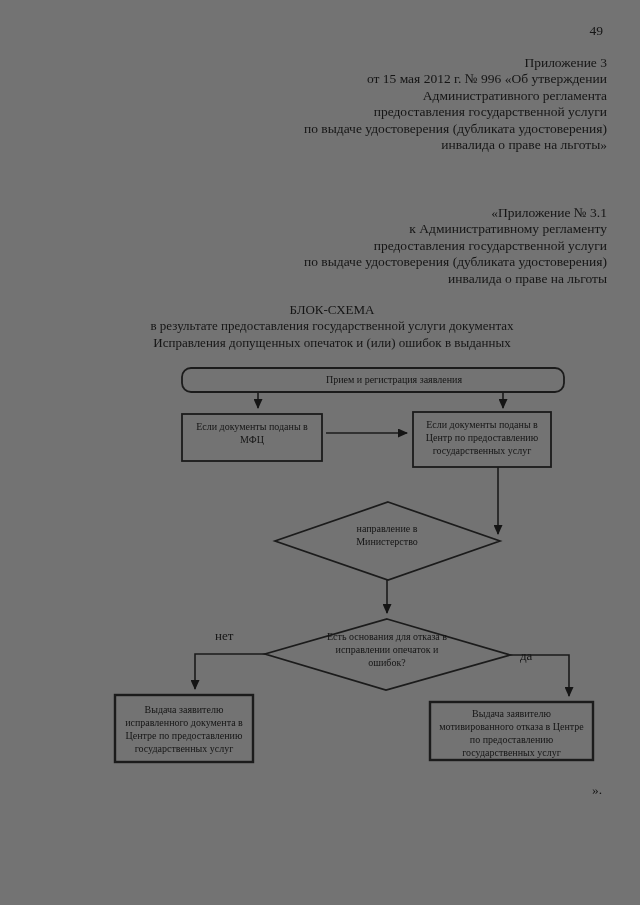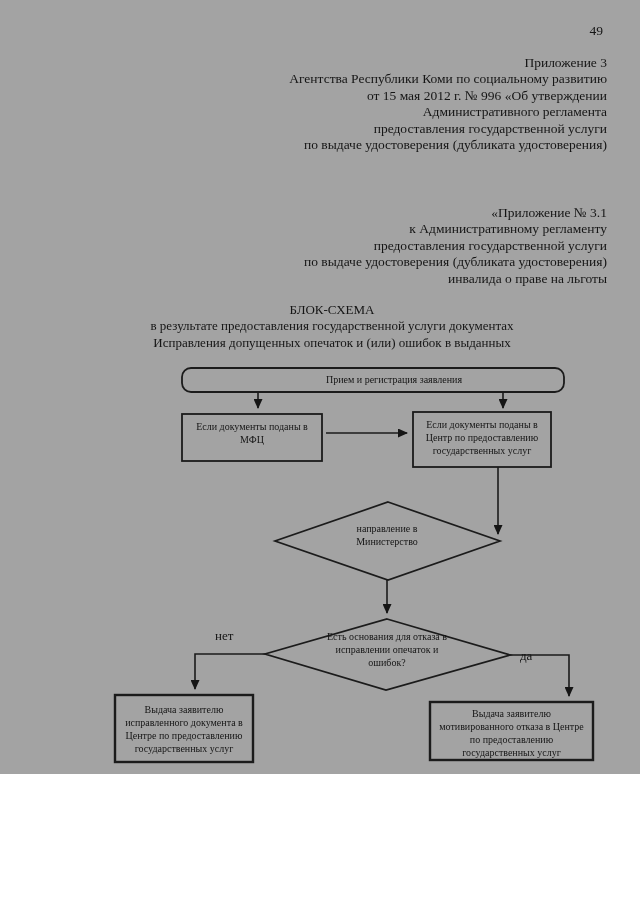--- a/index.html
+++ b/index.html
@@ -1,17 +1,17 @@
 <!DOCTYPE html>
 <html><head>
 <meta charset="utf-8">
 <style>
   html, body { margin:0; padding:0; background:#ffffff; }
   .page {
-    position:relative; width:640px; height:774px; background:#a3a3a3;
+    position:relative; width:640px; height:905px; background:#737373;
     font-family:"Liberation Serif", serif; color:#151515; overflow:hidden;
   }
   .page-number { position:absolute; top:23px; left:0; right:37px; text-align:right; font-size:13.5px; }
   .hdr { position:absolute; left:16px; right:33px; text-align:right; font-size:13.5px; line-height:16.4px; }
   .hdr1 { top:55px; }
   .hdr2 { top:205px; }
   .title-block { position:absolute; top:302px; left:26px; width:612px; text-align:center; font-size:13px; line-height:16.4px; }
   .chart-svg { position:absolute; left:0; top:0; }
   .node-label { position:absolute; font-size:10px; line-height:13px; text-align:center; color:#151515; }
   .branch-label { position:absolute; font-size:13px; text-align:left; }
@@ -19,25 +19,25 @@
 </style>
 </head>
 <body>
 
 <div class="page">
 
   <div class="page-number">49</div>
 
   <div class="hdr hdr1">
     <div>Приложение 3</div>
-    <div>Агентства Республики Коми по социальному развитию</div>
     <div>от 15 мая 2012 г. № 996 «Об утверждении</div>
     <div>Административного регламента</div>
     <div>предоставления государственной услуги</div>
     <div>по выдаче удостоверения (дубликата удостоверения)</div>
+    <div>инвалида о праве на льготы»</div>
   </div>
 
   <div class="hdr hdr2">
     <div>«Приложение № 3.1</div>
     <div>к Административному регламенту</div>
     <div>предоставления государственной услуги</div>
     <div>по выдаче удостоверения (дубликата удостоверения)</div>
     <div>инвалида о праве на льготы</div>
   </div>
 

